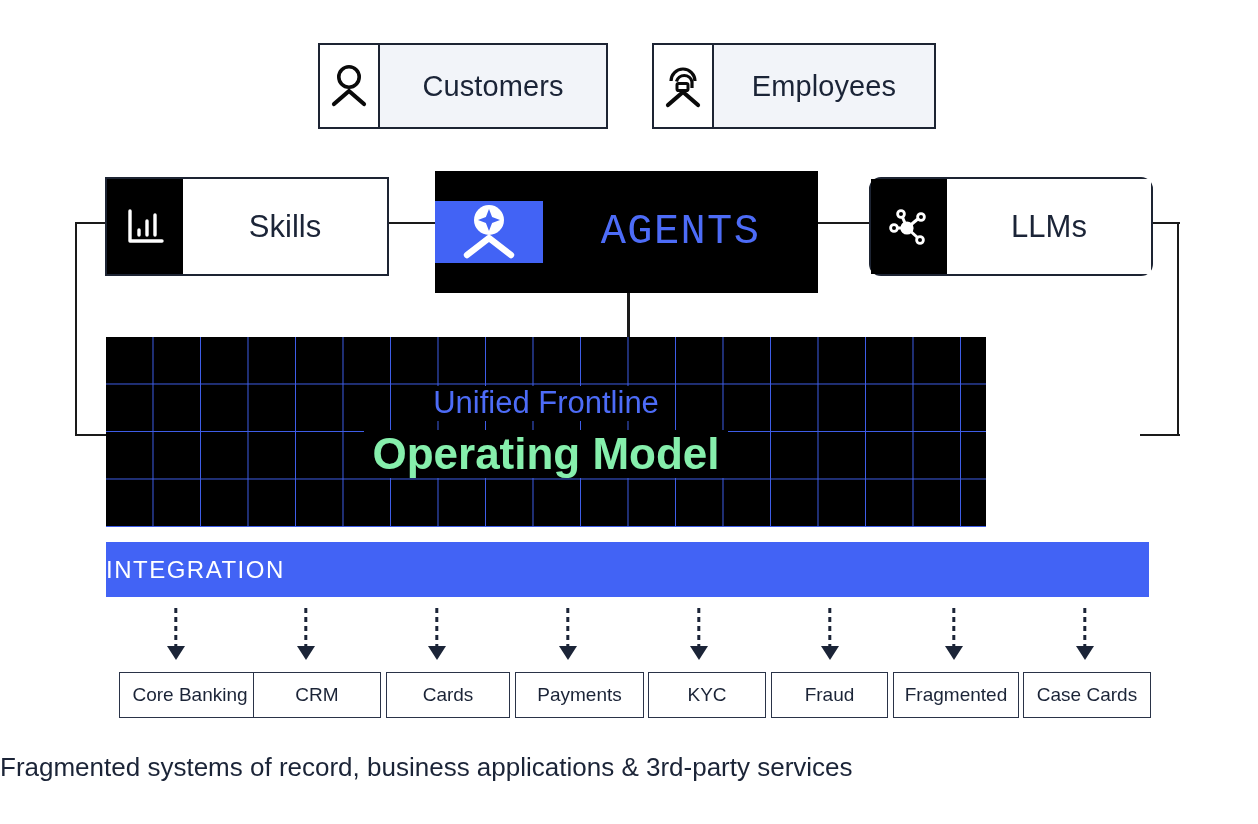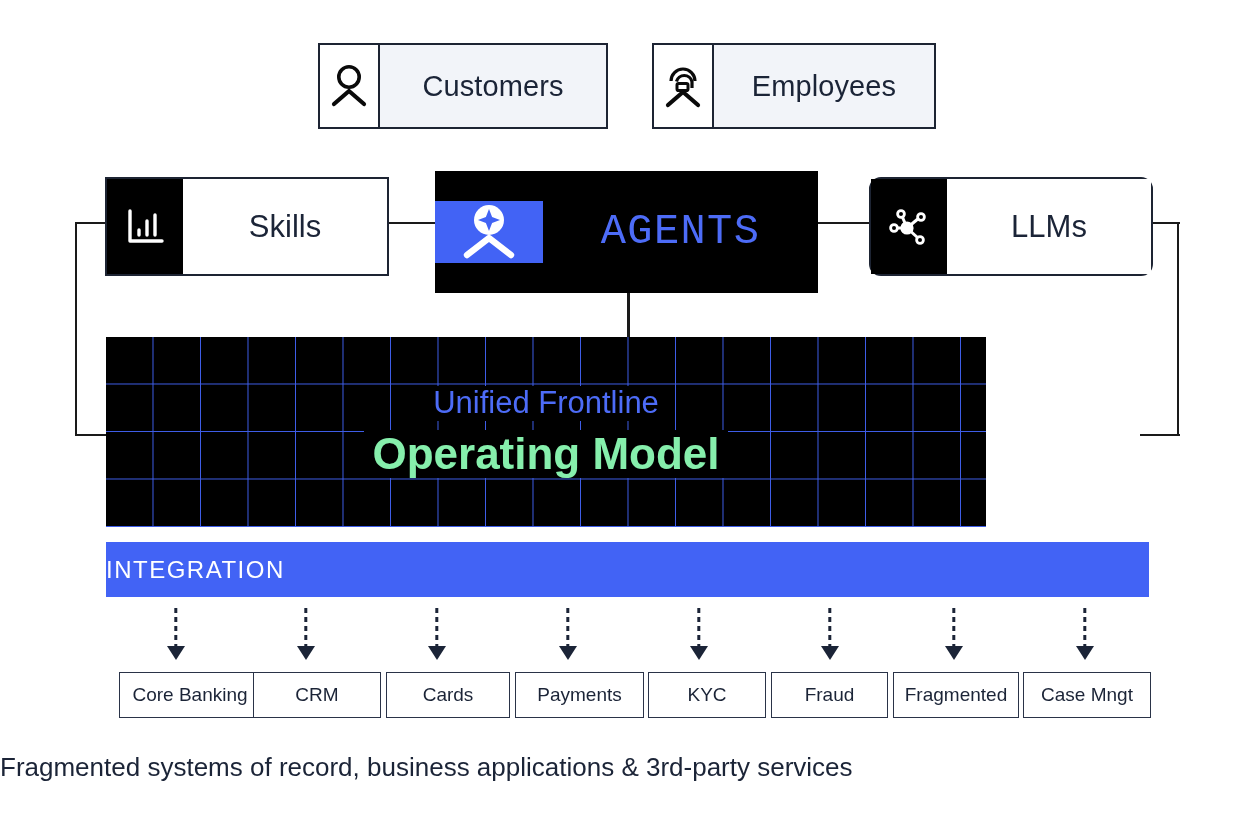--- a/index.html
+++ b/index.html
@@ -355,20 +355,20 @@
   <div class="sysbox" style="left:648px; top:672px; width:116px;">
     <span>KYC</span>
   </div>
   <div class="sysbox" style="left:771px; top:672px; width:115px;">
     <span>Fraud</span>
   </div>
   <div class="sysbox" style="left:893px; top:672px; width:124px;">
     <span>Fragmented</span>
   </div>
   <div class="sysbox" style="left:1023px; top:672px; width:126px;">
-    <span>Case Mngt</span>
+    <span>Case Cards</span>
   </div>
 
   <div id="caption" style="left:0px; top:752px;">
     <span>Fragmented systems of record, business applications &amp; 3rd-party services</span>
   </div>
 
 </div>
 
 </body></html>

